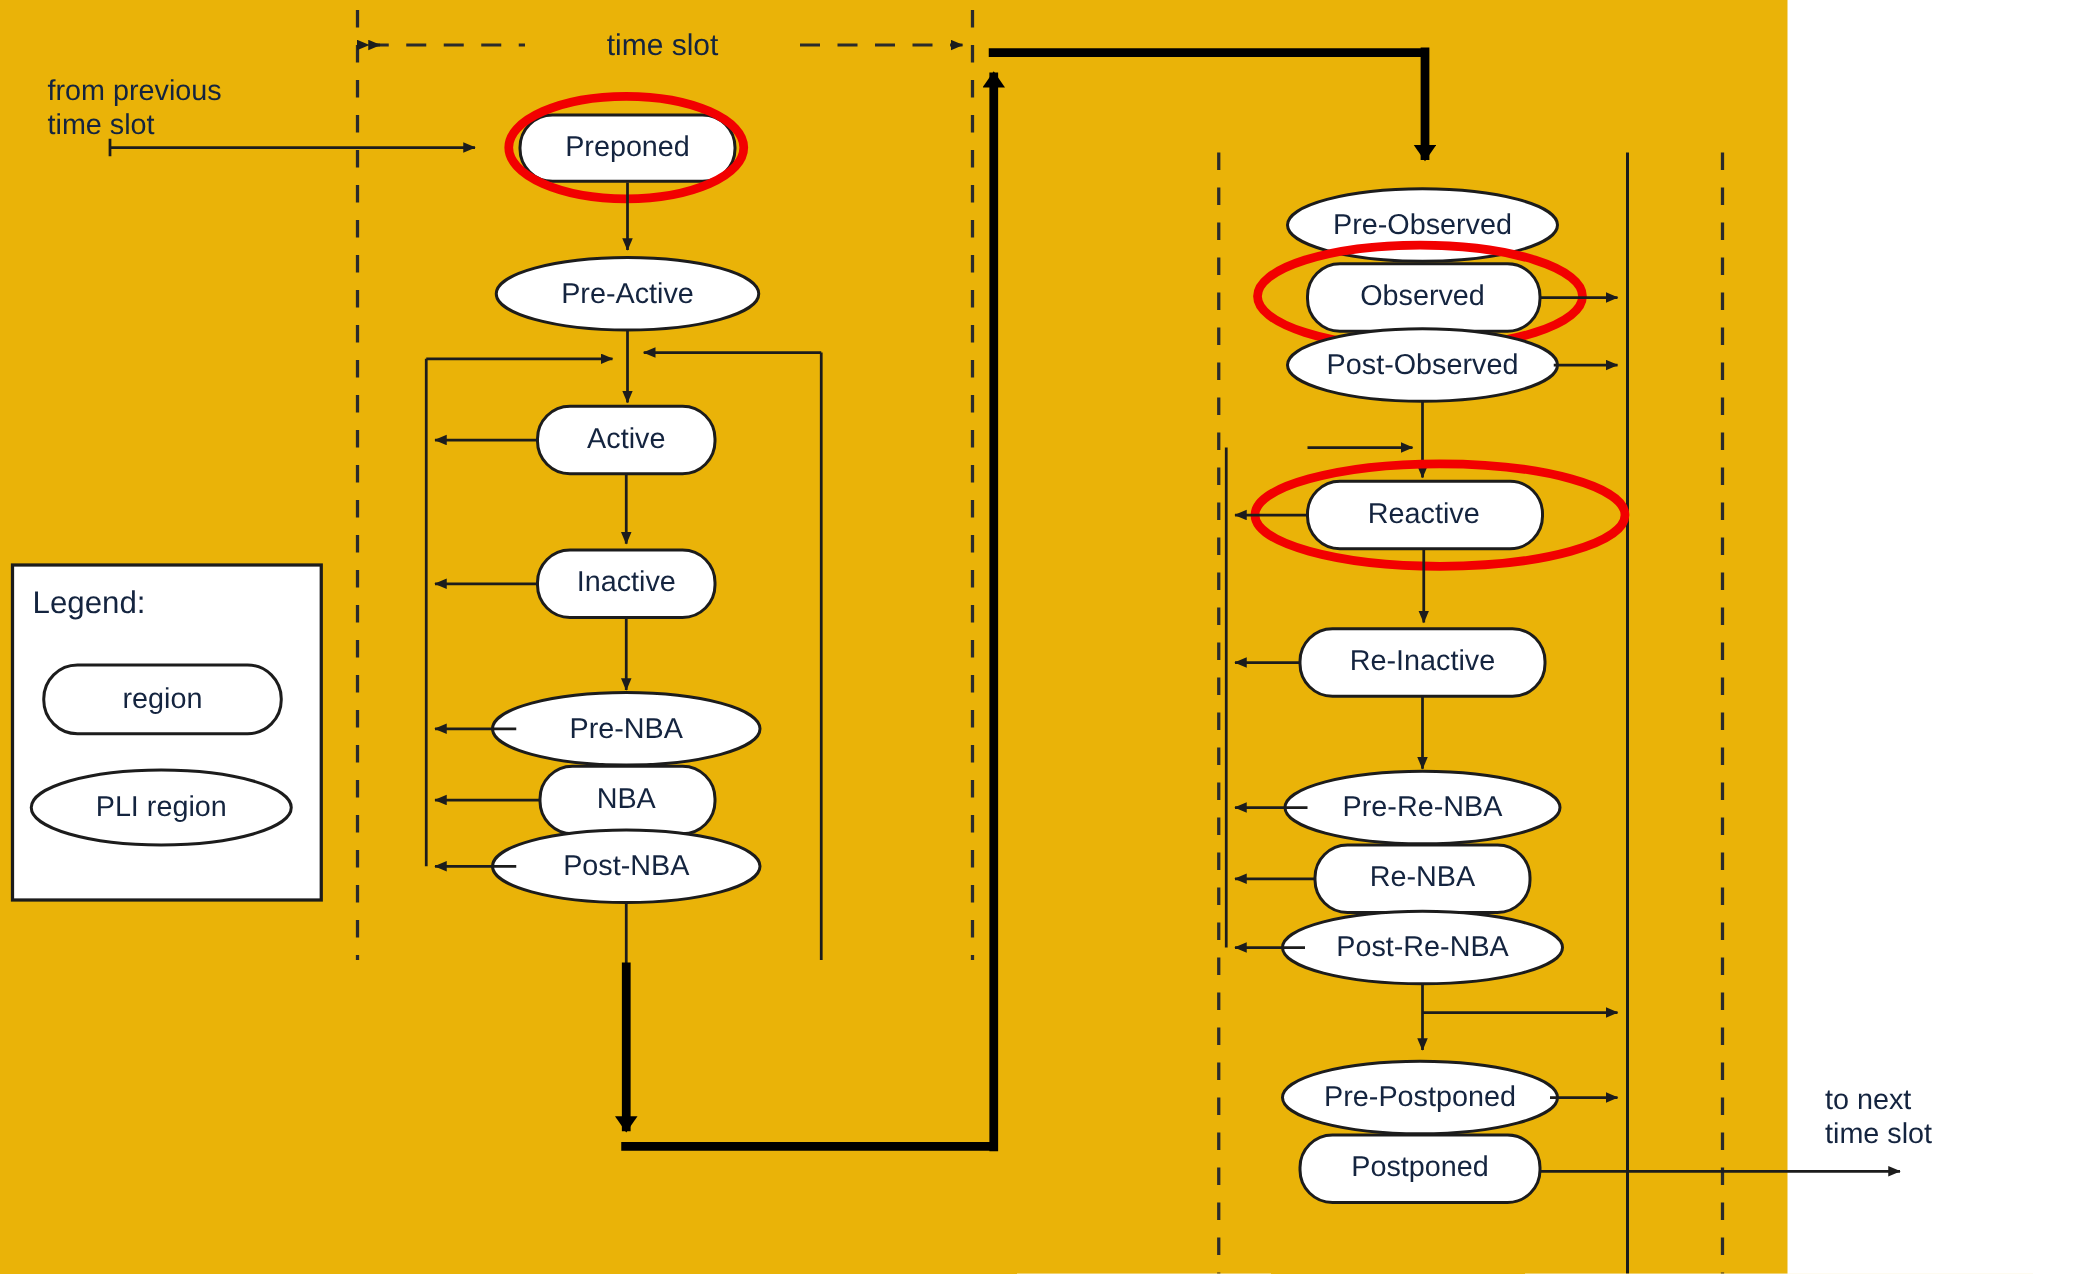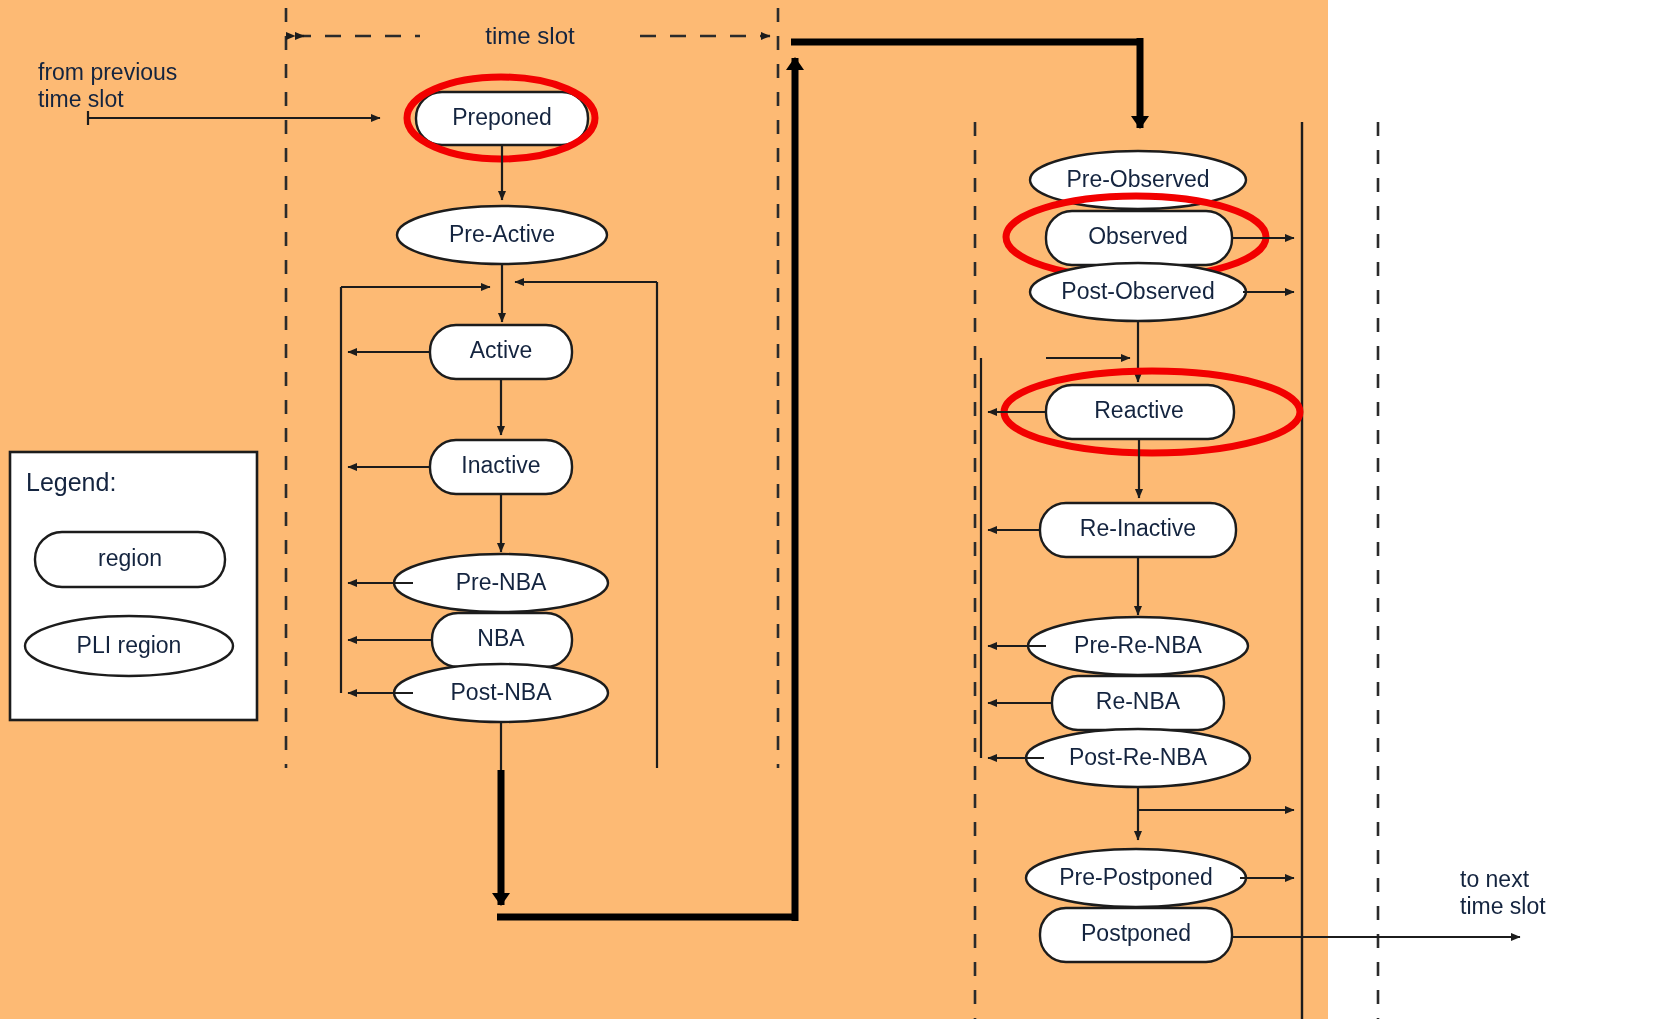--- a/index.html
+++ b/index.html
@@ -1,18 +1,18 @@
 <!DOCTYPE html>
 <html><head>
 <meta charset="utf-8">
 <style>
   html,body{margin:0;padding:0;background:#ffffff;}
   body{width:1666px;height:1019px;overflow:hidden;
        font-family:"Liberation Sans","DejaVu Sans",sans-serif;}
-  #stage{position:relative;width:1328px;height:1019px;background:#fdba74;}
+  #stage{position:relative;width:1430px;height:1019px;background:#eab308;}
   svg#diagram{position:absolute;left:0;top:0;width:1666px;height:1019px;}
   .node-label{font-family:"Liberation Sans","DejaVu Sans",sans-serif;
               font-size:23px;fill:#14243f;dominant-baseline:middle;text-anchor:middle;}
   .note-label{font-family:"Liberation Sans","DejaVu Sans",sans-serif;
               font-size:23px;fill:#14243f;dominant-baseline:middle;}
   .legend-title{font-family:"Liberation Sans","DejaVu Sans",sans-serif;
               font-size:25px;fill:#14243f;dominant-baseline:middle;}
   .slot-label{font-family:"Liberation Sans","DejaVu Sans",sans-serif;
               font-size:24px;fill:#14243f;dominant-baseline:middle;text-anchor:middle;}
   .shape{fill:#ffffff;stroke:#1c1c1c;stroke-width:2.4;}

